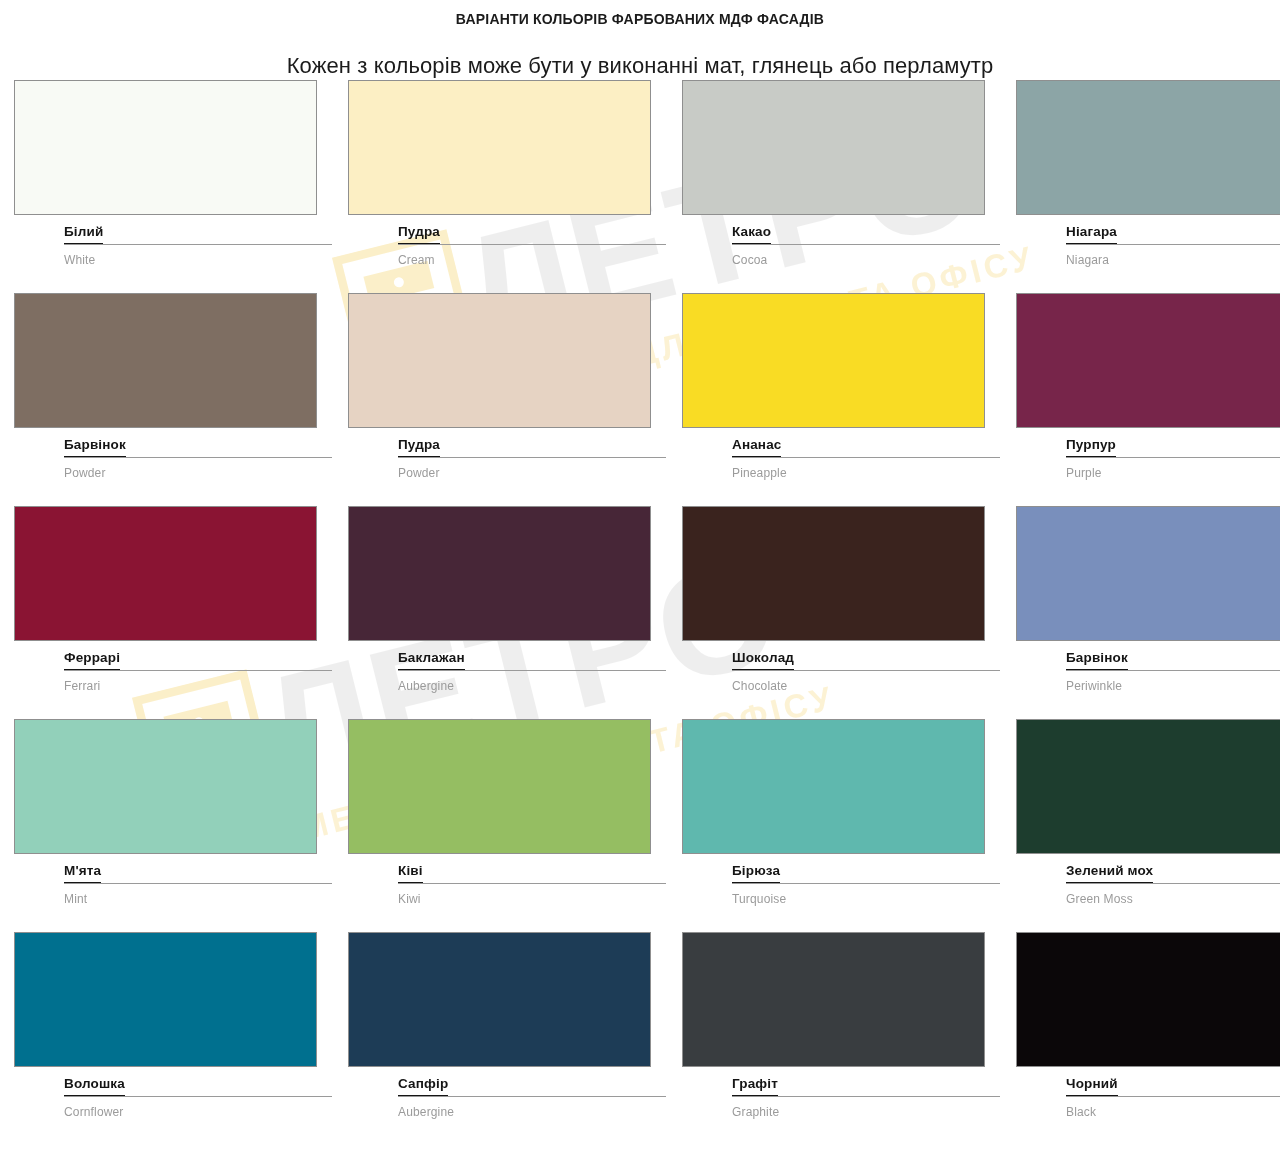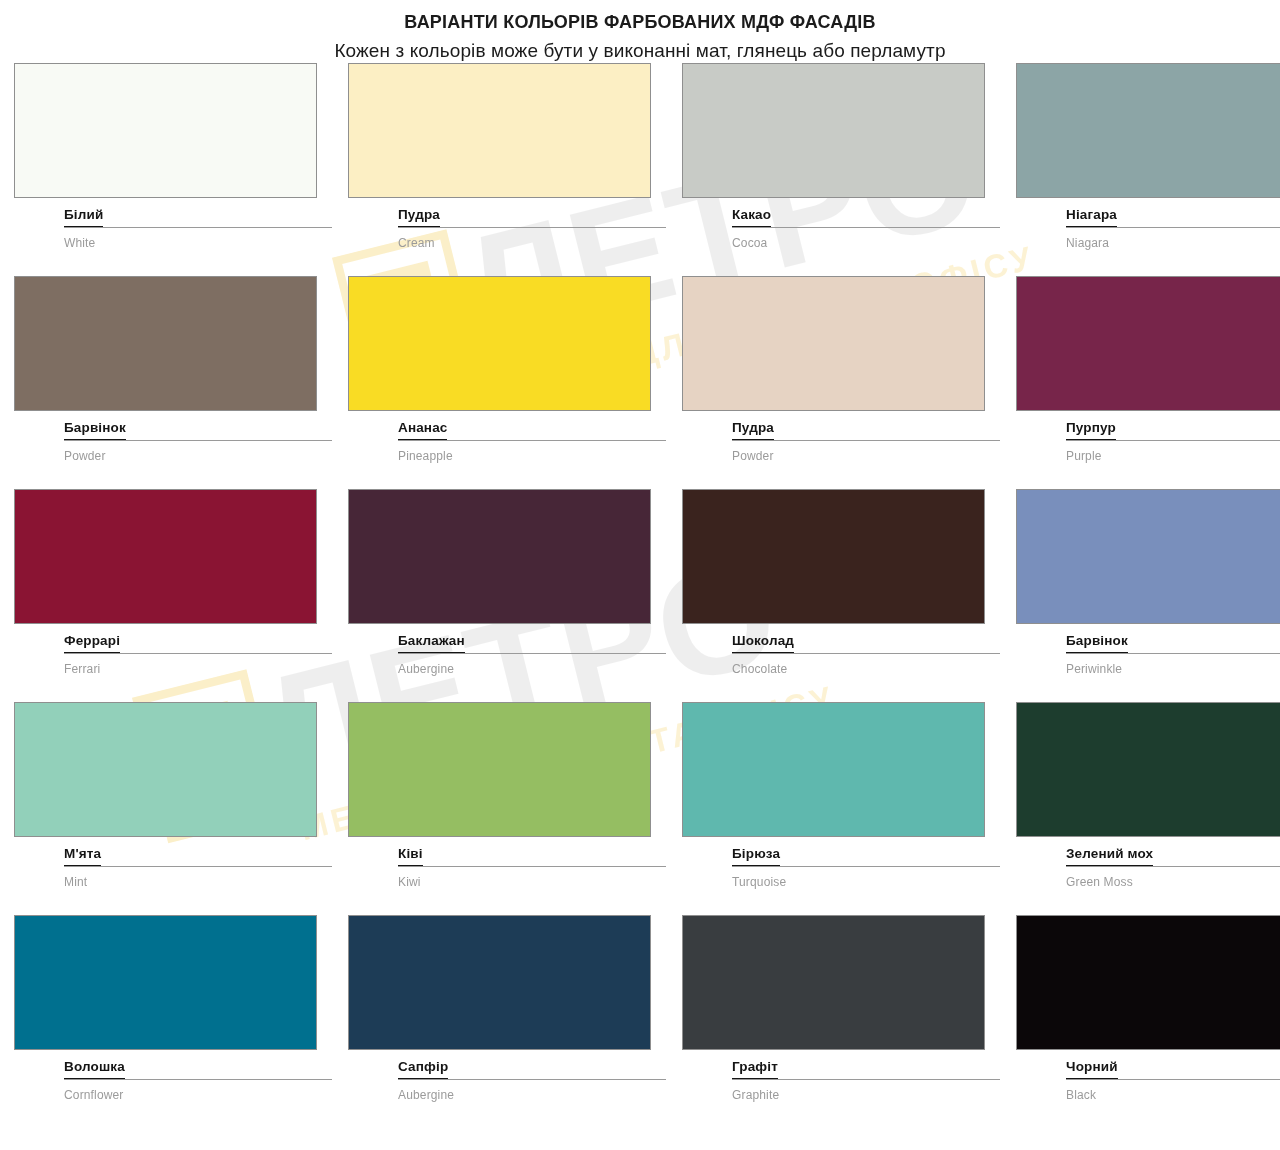--- a/index.html
+++ b/index.html
@@ -49,33 +49,33 @@
   }
 
   
   #header {
     position: relative;
     z-index: 3;
     padding-top: 11px;
     text-align: center;
   }
   #title {
-    font-size: 18px;
+    font-size: 14px;
     font-weight: bold;
     color: #1b1b1b;
     letter-spacing: 0.2px;
     line-height: 1.25;
   }
   #subtitle {
-    font-size: 19px;
+    font-size: 22px;
     font-weight: normal;
     color: #1b1b1b;
     letter-spacing: 0.1px;
     line-height: 1.3;
-    margin-top: 5px;
+    margin-top: 23px;
   }
 
   
   #grid {
     position: relative;
     z-index: 2;
     display: grid;
     grid-template-columns: repeat(4, 318px);
     column-gap: 16px;
     row-gap: 5px;
@@ -190,30 +190,30 @@
         <div class="swatch" style="background: rgb(140, 165, 166);"></div>
         <div class="name-block"><span class="name-uk">Ніагара</span><div class="rule"></div></div>
         <div class="name-en">Niagara</div>
       </div>
       <div class="cell">
         <div class="swatch" style="background: rgb(126, 110, 98);"></div>
         <div class="name-block"><span class="name-uk">Барвінок</span><div class="rule"></div></div>
         <div class="name-en">Powder</div>
       </div>
       <div class="cell">
+        <div class="swatch" style="background: rgb(230, 211, 195);"></div>
+        <div class="name-block"><span class="name-uk">Пудра</span><div class="rule"></div></div>
+        <div class="name-en">Powder</div>
+      </div>
+      <div class="cell">
         <div class="swatch" style="background: rgb(249, 220, 36);"></div>
         <div class="name-block"><span class="name-uk">Ананас</span><div class="rule"></div></div>
         <div class="name-en">Pineapple</div>
       </div>
       <div class="cell">
-        <div class="swatch" style="background: rgb(230, 211, 195);"></div>
-        <div class="name-block"><span class="name-uk">Пудра</span><div class="rule"></div></div>
-        <div class="name-en">Powder</div>
-      </div>
-      <div class="cell">
         <div class="swatch" style="background: rgb(119, 37, 74);"></div>
         <div class="name-block"><span class="name-uk">Пурпур</span><div class="rule"></div></div>
         <div class="name-en">Purple</div>
       </div>
       <div class="cell">
         <div class="swatch" style="background: rgb(138, 20, 51);"></div>
         <div class="name-block"><span class="name-uk">Феррарі</span><div class="rule"></div></div>
         <div class="name-en">Ferrari</div>
       </div>
       <div class="cell">

